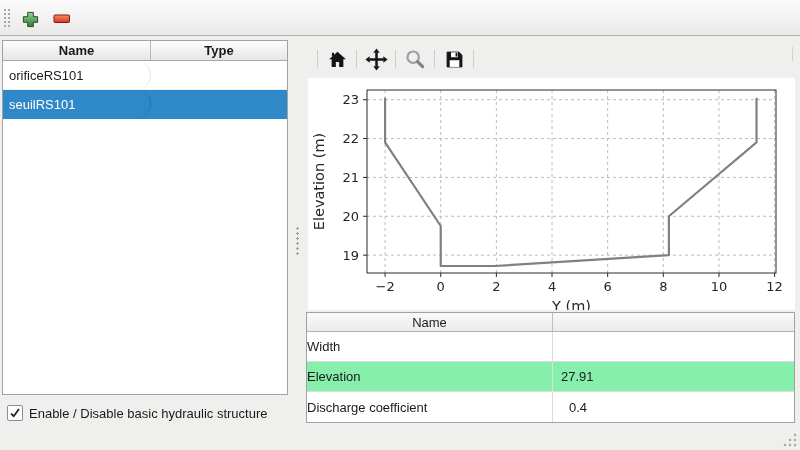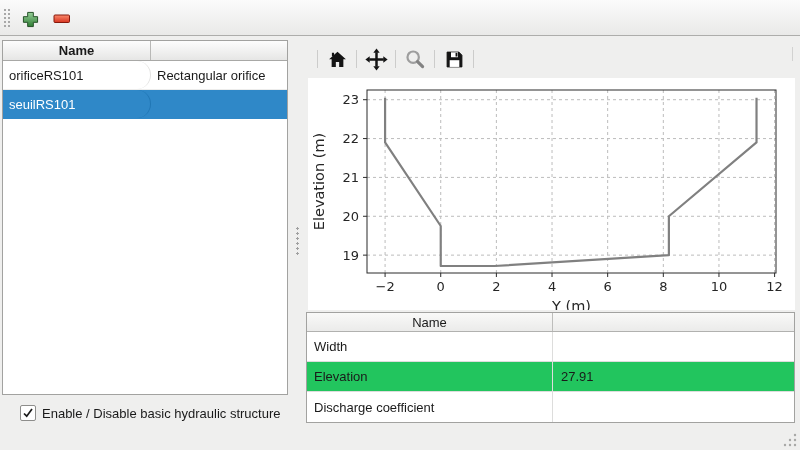--- a/index.html
+++ b/index.html
@@ -39,21 +39,21 @@
   .lt-header .hc{display:flex;align-items:center;justify-content:center;}
   .lt-header .c1{width:148px;border-right:1px solid #b8b8b6;box-sizing:border-box;}
   .lt-header .c2{flex:1;}
   .lt-row{display:flex;height:28px;border-bottom:1px solid #ececeb;}
   .lt-row .bc{display:flex;align-items:center;padding-left:6px;box-sizing:border-box;border-radius:14px;}
   .lt-row .c1{width:148px;border-right:1px solid #e2e2e1;}
   .lt-row .c2{flex:1;}
   .lt-row.selected{background:var(--sel,#2f88c8);color:#fff;border-bottom-color:var(--sel,#2f88c8);text-align:center;}
   .lt-row.selected .c1{border-right-color:#2076b4;}
   
-  .checkbox-row{position:absolute;left:20px;top:405px;display:flex;align-items:center;gap:6px;
+  .checkbox-row{position:absolute;left:7px;top:405px;display:flex;align-items:center;gap:6px;
     font-size:13px;cursor:pointer;}
   .checkbox-box{width:14px;height:14px;background:#fff;border:1px solid #8d8d8b;border-radius:2px;
     box-sizing:content-box;display:flex;align-items:center;justify-content:center;}
   
   .splitter{
     position:absolute;left:294px;top:225px;width:6px;height:30px;
     background-image:radial-gradient(circle,#a0a0a0 1px,transparent 1.3px);
     background-size:5px 5px;background-position:1px 1px;cursor:col-resize;
   }
   
@@ -73,23 +73,23 @@
     background:#fff;border:1px solid #a2a2a0;box-sizing:border-box;font-size:13px;
   }
   .ptab-header{display:flex;height:18px;border-bottom:1px solid #b1b1af;
     background:linear-gradient(#f9f9f8,#ebebea);}
   .ptab-header .hc{display:flex;align-items:center;justify-content:center;}
   .ptab-header .c1{width:246px;border-right:1px solid #bdbdbb;box-sizing:border-box;}
   .ptab-header .c2{flex:1;}
   .ptab-row{display:flex;height:30px;border-bottom:1px solid #dddddc;box-sizing:border-box;}
   .ptab-row:last-child{border-bottom:none;gap:8px;}
   .ptab-row .bc{display:flex;align-items:center;box-sizing:border-box;}
-  .ptab-row .c1{width:246px;border-right:1px solid #dddddc;padding-left:7px;}
+  .ptab-row .c1{width:246px;border-right:1px solid #dddddc;}
   .ptab-row .c2{flex:1;padding-left:8px;}
-  .ptab-row.alt{background:#22c55e;}
+  .ptab-row.alt{background:#86efac;}
   
   .resize-grip{position:absolute;right:2px;bottom:2px;width:16px;height:16px;}
 </style>
 </head>
 <body>
 
 <div class="top-toolbar">
   <div class="tb-grip"></div>
   <button class="tb-btn add" title="">
     <svg width="17" height="17" viewBox="0 0 18 18">
@@ -111,24 +111,24 @@
         </linearGradient>
       </defs>
       <rect x="1" y="1" width="15.5" height="7.5" rx="1" fill="url(#gminus)" stroke="#85180c" stroke-width="1"></rect>
     </svg>
   </button>
 </div>
 
 <div class="left-table">
   <div class="lt-header">
     <div class="hc c1">Name</div>
+    <div class="hc c2">Type</div>
   </div>
   <div class="lt-row">
     <div class="bc c1">orificeRS101</div>
-    <div class="bc c2">Rectangular orifice</div>
   </div>
   <div class="lt-row selected">
     <div class="bc c1">seuilRS101</div>
   </div>
 </div>
 
 <div class="checkbox-row">
   <div class="checkbox-box">
     <svg id="checkmark" width="12" height="12" viewBox="0 0 12 12">
       <polyline points="2,6.5 4.7,9.2 10,2" fill="none" stroke="#1b1b1b" stroke-width="1.7"></polyline>
@@ -232,20 +232,21 @@
   </div>
   <div class="ptab-row">
     <div class="bc c1">Width</div>
   </div>
   <div class="ptab-row alt">
     <div class="bc c1">Elevation</div>
     <div class="bc c2">27.91</div>
   </div>
   <div class="ptab-row">
     <div class="bc c1">Discharge coefficient</div>
+    <div class="bc c2">0.4</div>
   </div>
 </div>
 
 <div class="resize-grip">
   <svg width="16" height="16" viewBox="0 0 16 16">
     <circle cx="13" cy="3" r="1.2" fill="#a7a7a5"></circle>
     <circle cx="8" cy="8" r="1.2" fill="#a7a7a5"></circle>
     <circle cx="13" cy="8" r="1.2" fill="#a7a7a5"></circle>
     <circle cx="3" cy="13" r="1.2" fill="#a7a7a5"></circle>
     <circle cx="8" cy="13" r="1.2" fill="#a7a7a5"></circle>

